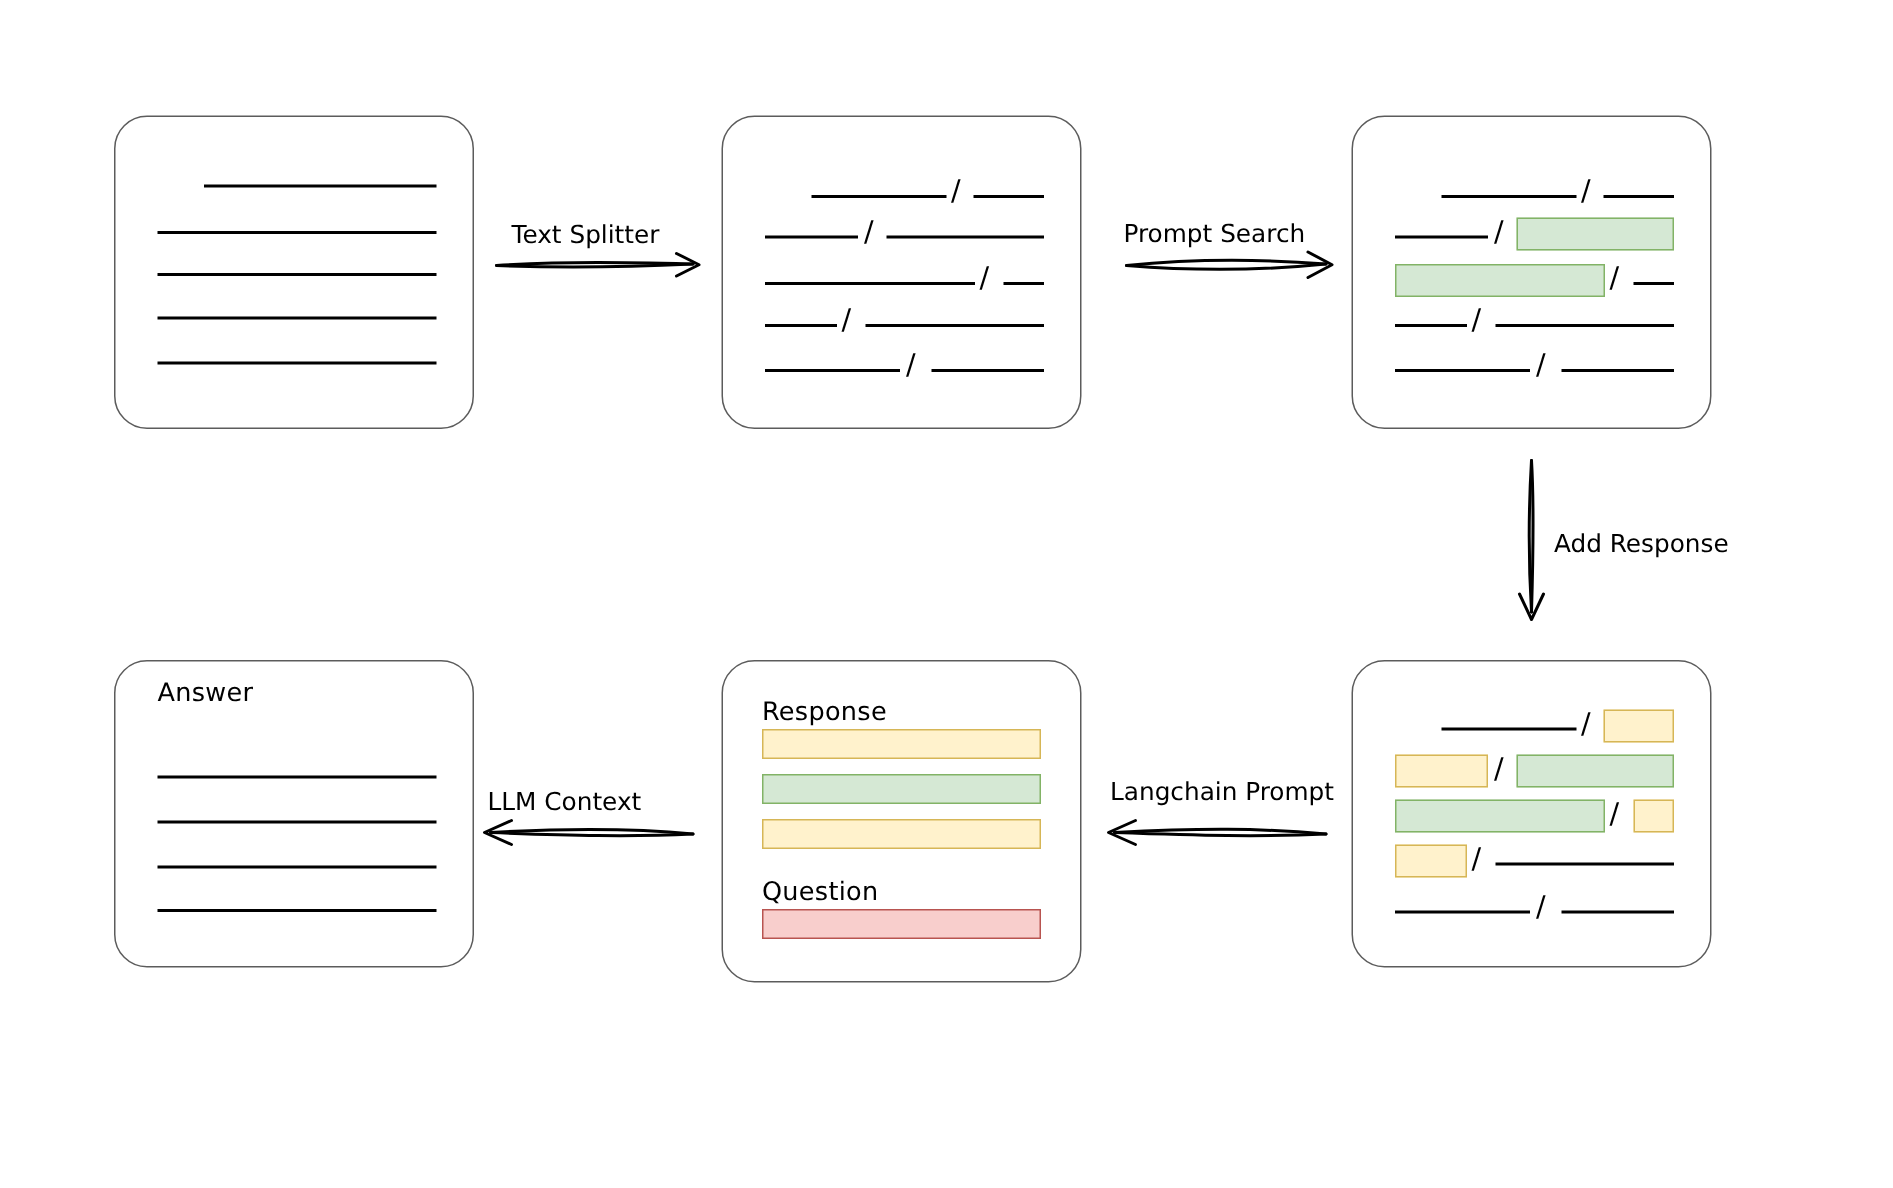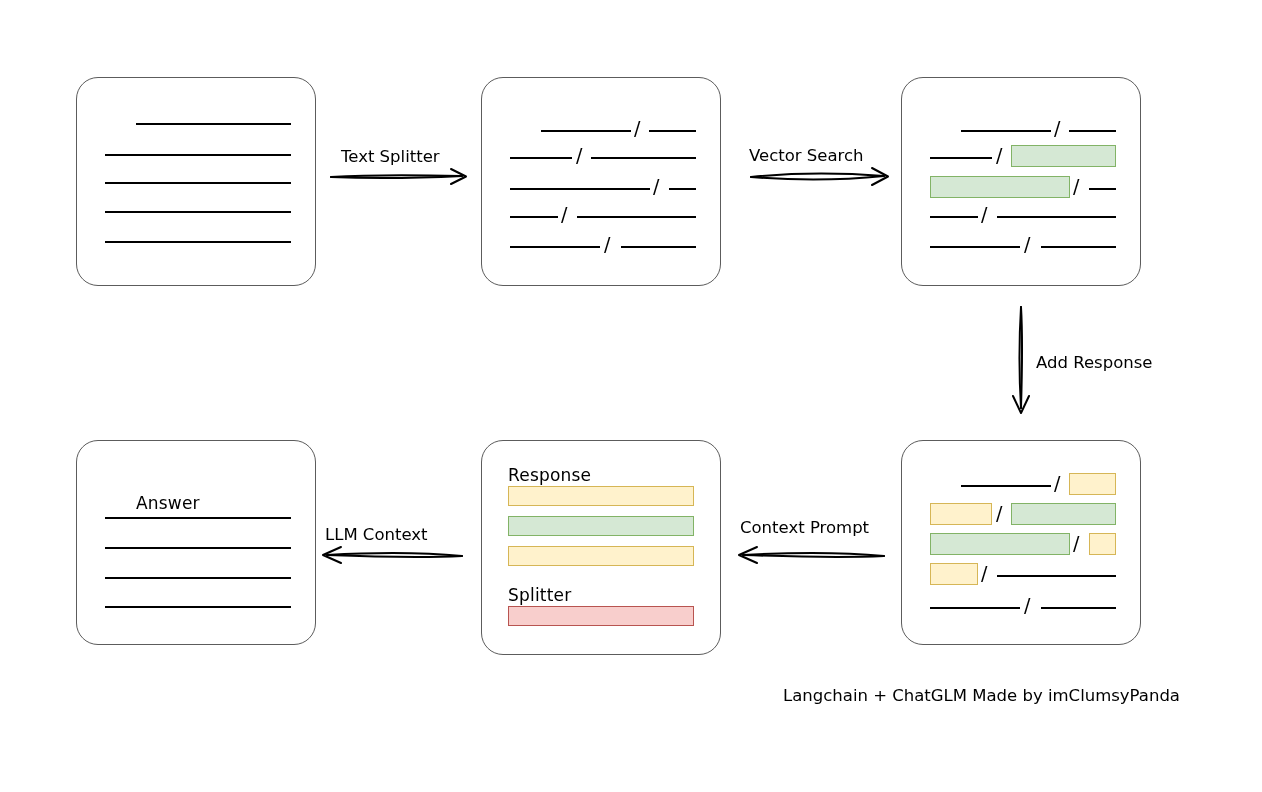--- a/index.html
+++ b/index.html
@@ -94,24 +94,24 @@
   <div class="node" style="left:76px; top:77px; width:240px; height:209px;"></div>
 
   <div class="node" style="left:481px; top:77px; width:240px; height:209px;"></div>
 
   <div class="node" style="left:901px; top:77px; width:240px; height:209px;"></div>
 
   <div class="node" style="left:901px; top:440px; width:240px; height:205px;"></div>
 
   <div class="node" style="left:481px; top:440px; width:240px; height:215px;"></div>
   <div class="node-title" style="left:508px; top:465px;">Response</div>
-  <div class="node-title" style="left:508px; top:585px;">Splitter</div>
+  <div class="node-title" style="left:508px; top:585px;">Question</div>
 
   <div class="node" style="left:76px; top:440px; width:240px; height:205px;"></div>
-  <div class="node-title" style="left:105px; top:493px;margin-left:31px;">Answer</div>
+  <div class="node-title" style="left:105px; top:452px;">Answer</div>
 
   <div id="rows-layer" style="position:absolute; left:0; top:0; width:1262px; height:792px;">
       <div class="rowline" style="left: 136px; top: 123px; width: 155px;"></div>
       <div class="rowline" style="left: 105px; top: 154px; width: 186px;"></div>
       <div class="rowline" style="left: 105px; top: 182px; width: 186px;"></div>
       <div class="rowline" style="left: 105px; top: 211px; width: 186px;"></div>
       <div class="rowline" style="left: 105px; top: 241px; width: 186px;"></div>
       <div class="rowline" style="left: 541px; top: 130px; width: 90px;"></div>
       <div class="slash" style="left: 634px; top: 128px;">/</div>
       <div class="rowline" style="left: 649px; top: 130px; width: 47px;"></div>
@@ -196,20 +196,19 @@
 
       <g>
         <path d="M462 556 C 420 552, 380 552, 327 555"></path>
         <path d="M327 555 C 380 557, 420 558, 462 556"></path>
         <path d="M341 547 L 323 555 L 341 563"></path>
       </g>
     </g>
   </svg>
 
   <div class="edge-label" style="left:341px; top:147px;text-align:right;">Text Splitter</div>
-  <div class="edge-label" style="left:749px; top:146px;">Vector Search</div>
+  <div class="edge-label" style="left:749px; top:146px;">Prompt Search</div>
   <div class="edge-label" style="left:1036px; top:353px;">Add Response</div>
-  <div class="edge-label" style="left:740px; top:518px;">Context Prompt</div>
+  <div class="edge-label" style="left:740px; top:518px;">Langchain Prompt</div>
   <div class="edge-label" style="left:325px; top:525px;">LLM Context</div>
 
-  <div class="footer-note" style="left:783px; top:686px;">Langchain + ChatGLM Made by imClumsyPanda</div>
 
 </div>
 
 </body></html>

